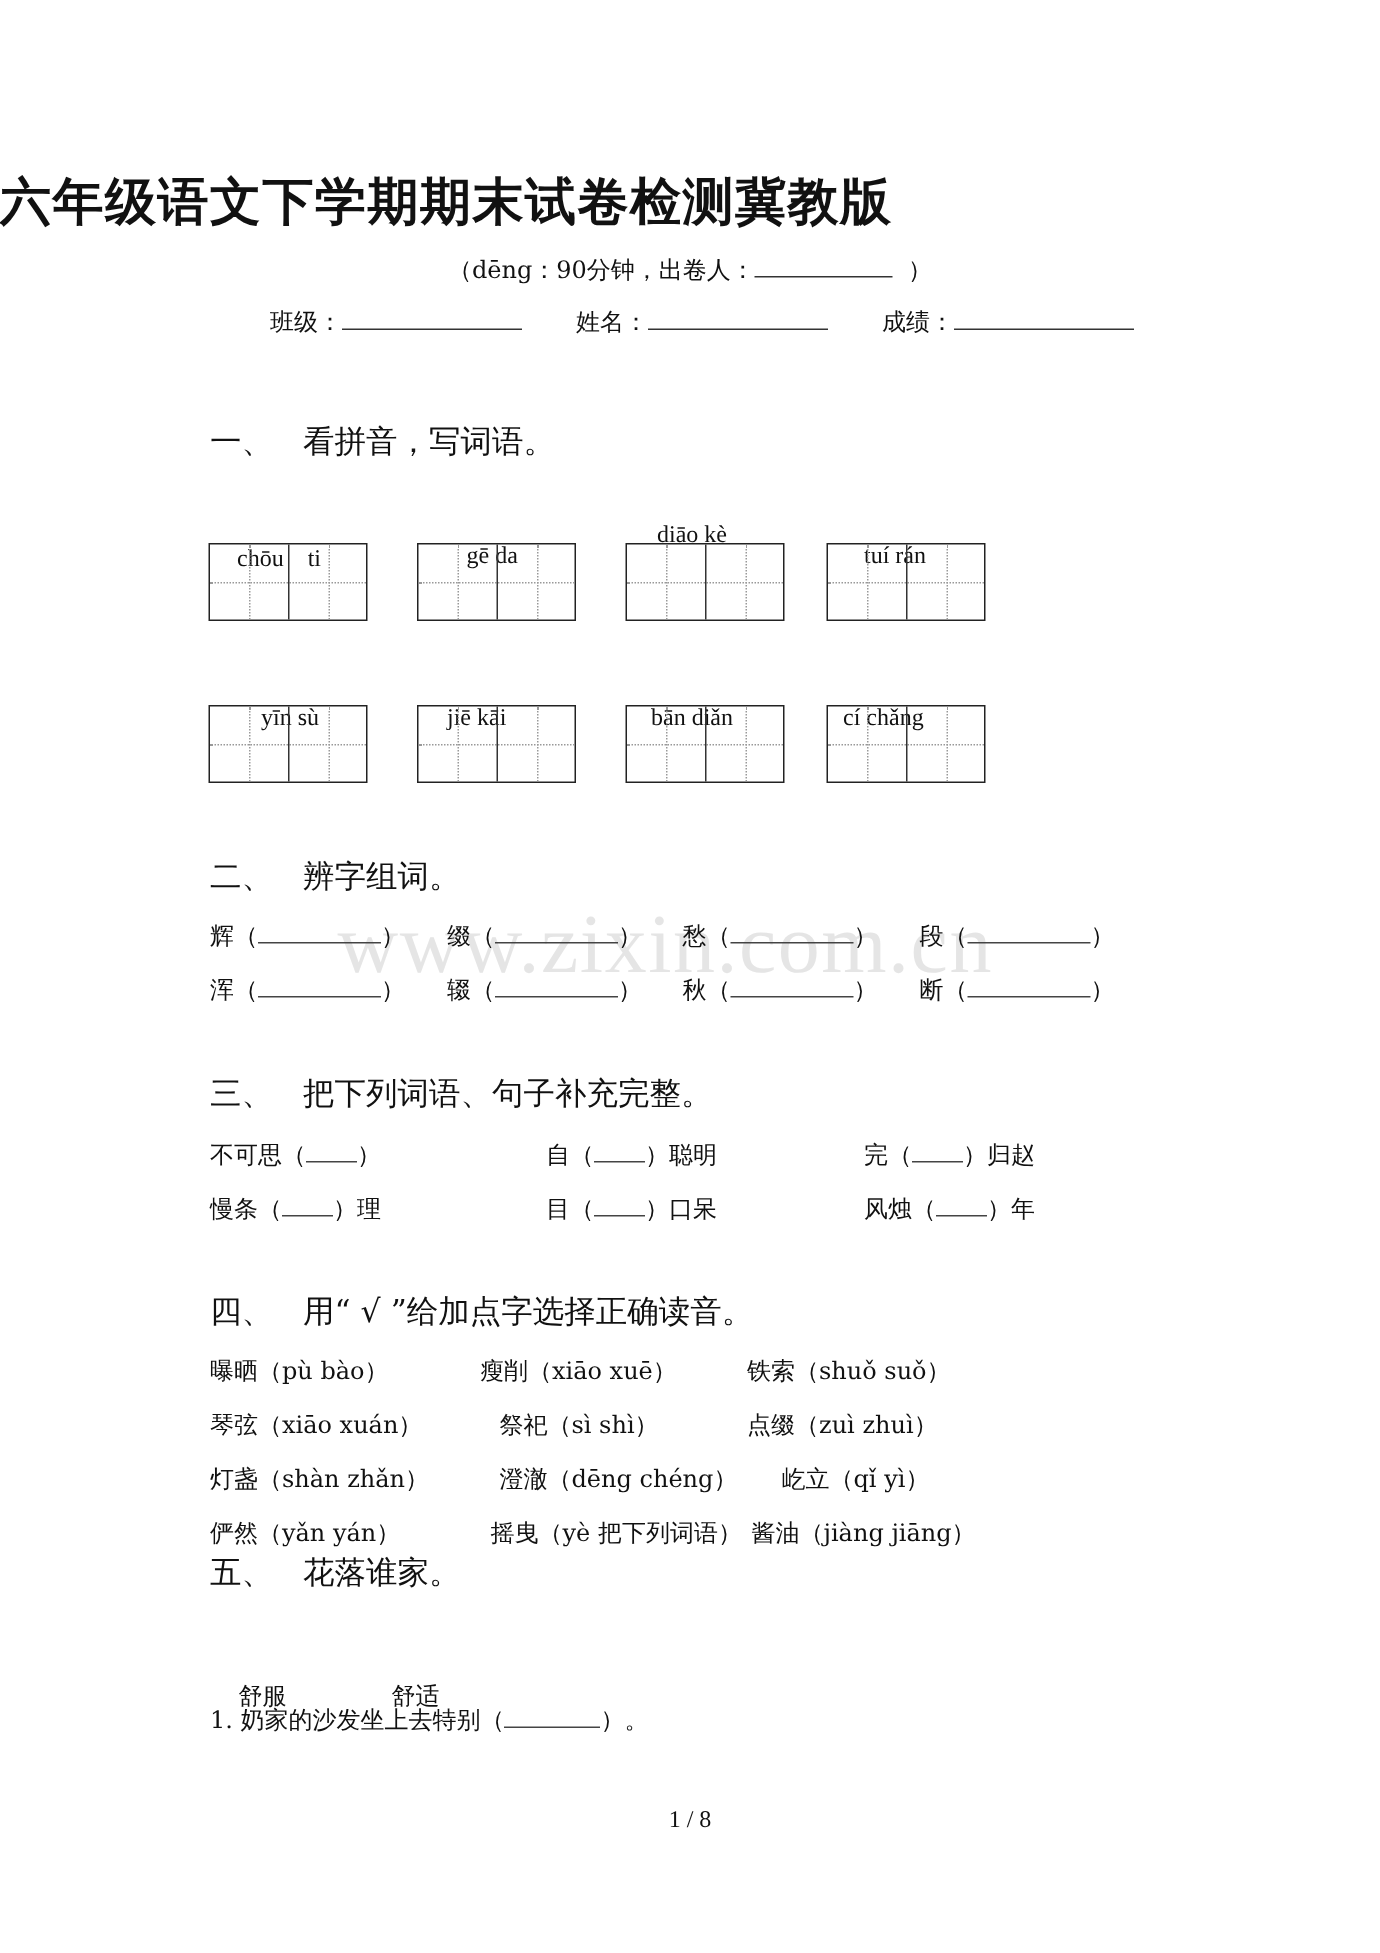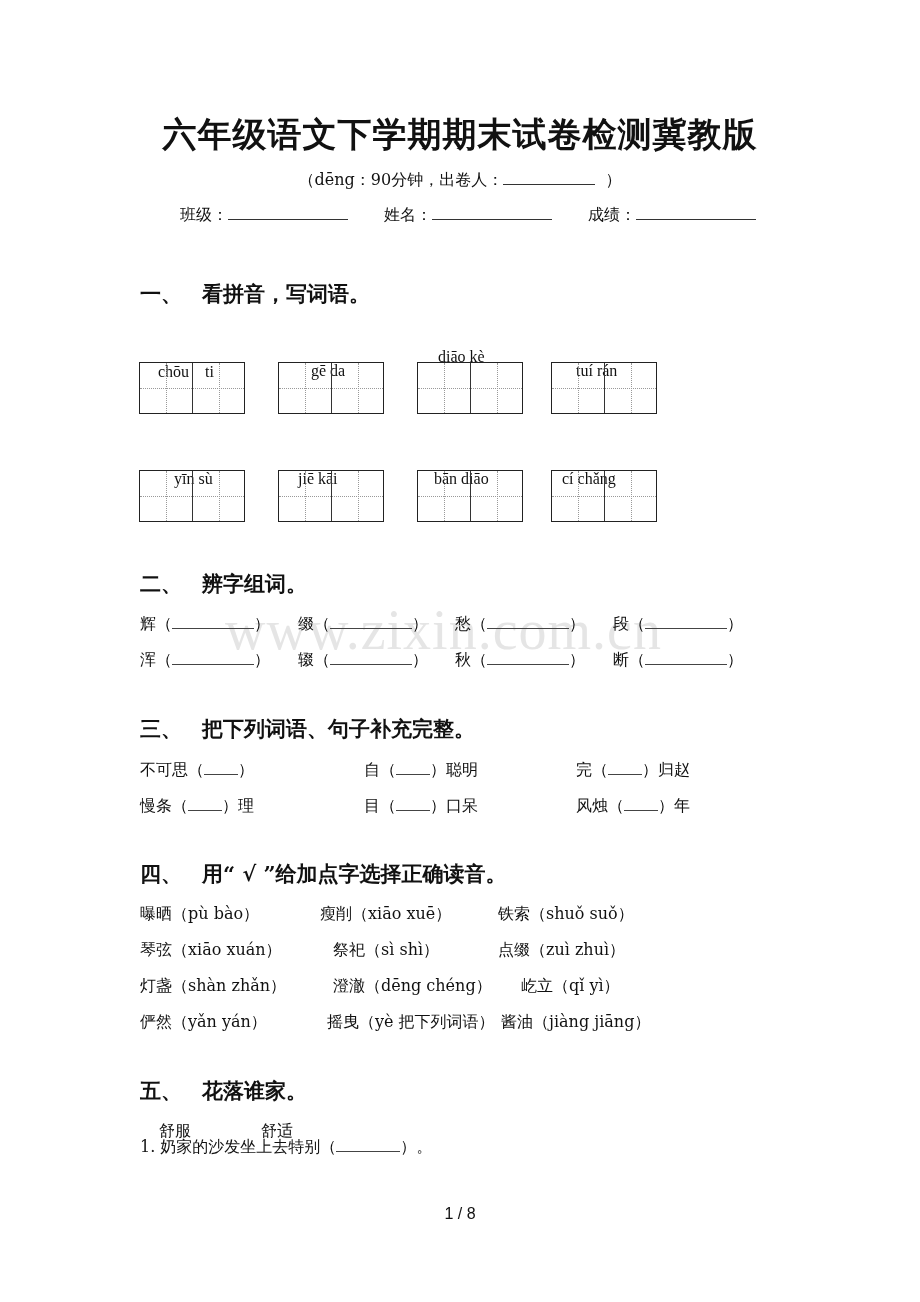--- a/index.html
+++ b/index.html
@@ -1,37 +1,37 @@
 <!DOCTYPE html>
 <html><head>
 <meta charset="utf-8">
 <style>
   html, body { margin: 0; padding: 0; background: #ffffff; }
   body { width: 920px; height: 1302px; position: relative; overflow: hidden;
          font-family: "DejaVu Serif", "Liberation Serif", serif; color: #111; }
   .abs { position: absolute; white-space: nowrap; }
-  .title { left: 0; width: 920px; top: 112px; text-align: center; font-size: 34px; font-weight: bold;
+  .title { left: 0; width: 920px; top: 112px; text-align: left; font-size: 34px; font-weight: bold;
            font-family: "DejaVu Sans", "Liberation Sans", sans-serif; letter-spacing: 1px; }
   .sub { left: 0; width: 920px; top: 170px; text-align: center; font-size: 16px; }
   .info { top: 205px; font-size: 16px; margin-left: 12px; }
   .uline { display: inline-block; border-bottom: 1px solid #333; height: 14px; vertical-align: baseline; }
-  .sec { font-size: 21px; left: 140px; font-weight: bold; }
+  .sec { font-size: 21px; left: 140px; }
   .sec .num { display: inline-block; width: 62px; }
   .py { font-size: 16px; font-family: "Liberation Serif", "DejaVu Serif", serif; margin-top: 36px; }
   .grid { position: absolute; width: 106px; height: 52px; border: 1.5px solid #222; box-sizing: border-box; }
   .grid .mid { position: absolute; left: 52px; top: 0; bottom: 0; border-left: 1.5px solid #333; }
   .grid .h { position: absolute; left: 0; right: 0; top: 25px; border-top: 1px dotted #999; }
   .grid .v1 { position: absolute; left: 26px; top: 0; bottom: 0; border-left: 1px dotted #999; }
   .grid .v2 { position: absolute; left: 79px; top: 0; bottom: 0; border-left: 1px dotted #999; }
   .row { font-size: 16px; }
   .blank { display: inline-block; border-bottom: 1px solid #444; height: 14px; }
   .wm { left: 225px; top: 598px; font-size: 56px; color: rgba(180,180,180,0.35);
         font-family: Liberation Serif, serif; letter-spacing: 1px; }
   .page { left: 0; width: 920px; top: 1205px; text-align: center; font-size: 16px;
-          font-family: Liberation Sans, sans-serif; }
+          font-family: Liberation Serif, serif; }
 </style>
 </head>
 <body>
 
 <div class="abs title">六年级语文下学期期末试卷检测冀教版</div>
 <div class="abs sub">
   <span>（dēng：90分钟，出卷人：</span><span class="uline" style="width:92px"></span>&nbsp;&nbsp;<span>）</span>
 </div>
 <div class="abs info" style="left:168px">
   <span>班级：</span><span class="uline" style="width:120px"></span>
@@ -72,21 +72,21 @@
   </div>
 <div class="grid" style="left:551px;top:362px">
     <div class="h"></div>
     <div class="v1"></div>
     <div class="v2"></div>
     <div class="mid"></div>
   </div>
 
 <div class="abs py" style="left:174px;top:434px">yīn sù</div>
 <div class="abs py" style="left:298px;top:434px">jiē kāi</div>
-<div class="abs py" style="left:434px;top:434px">bān diāo</div>
+<div class="abs py" style="left:434px;top:434px">bān diǎn</div>
 <div class="abs py" style="left:562px;top:434px">cí chǎng</div>
 
 <div class="grid" style="left:139px;top:470px">
     <div class="h"></div>
     <div class="v1"></div>
     <div class="v2"></div>
     <div class="mid"></div>
   </div>
 <div class="grid" style="left:278px;top:470px">
     <div class="h"></div>
@@ -145,20 +145,20 @@
 <div class="abs row" style="left:498px;top:940px">点缀（zuì zhuì）</div>
 
 <div class="abs row" style="left:140px;top:976px">灯盏（shàn zhǎn）</div>
 <div class="abs row" style="left:333px;top:976px">澄澈（dēng chéng）</div>
 <div class="abs row" style="left:521px;top:976px">屹立（qǐ yì）</div>
 
 <div class="abs row" style="left:140px;top:1012px">俨然（yǎn yán）</div>
 <div class="abs row" style="left:327px;top:1012px">摇曳（yè 把下列词语）</div>
 <div class="abs row" style="left:501px;top:1012px">酱油（jiàng jiāng）</div>
 
-<div class="abs sec" style="top:1077px">
+<div class="abs sec" style="top:1034px">
   <span class="num">五、</span><span>花落谁家。</span>
 </div>
 <div class="abs row" style="left:159px;top:1121px">舒服</div>
 <div class="abs row" style="left:261px;top:1121px">舒适</div>
 <div class="abs row" style="left:140px;top:1137px"><span>1. 奶家的沙发坐上去特别（</span><span class="blank" style="width:64px"></span><span>）。</span></div>
 
 <div class="abs page">1 / 8</div>
 
 </body></html>

